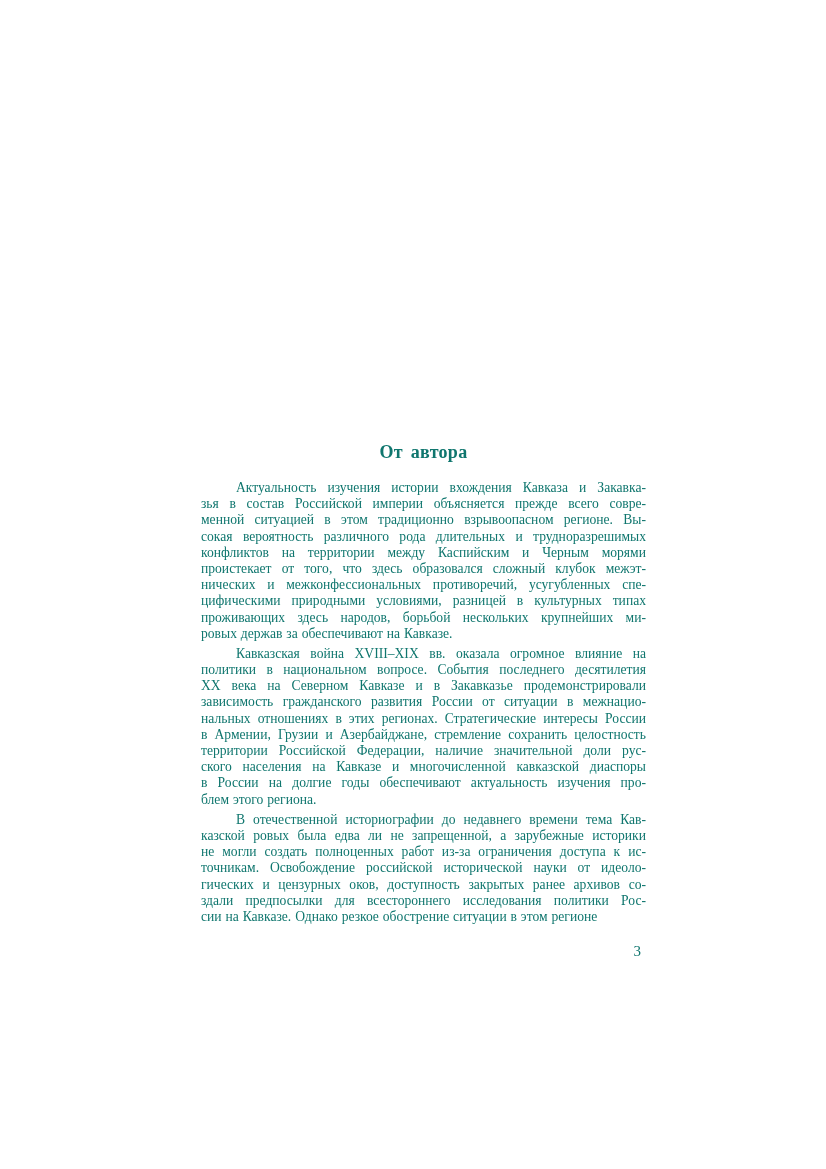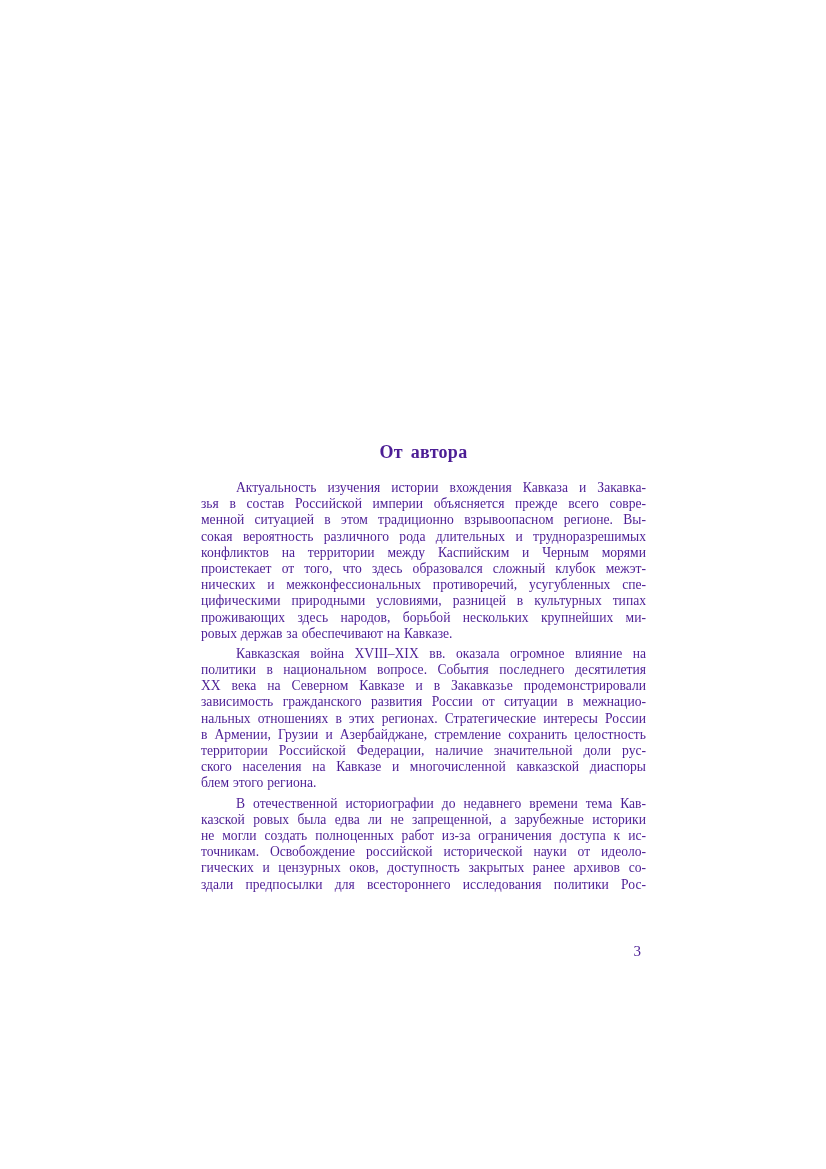--- a/index.html
+++ b/index.html
@@ -3,21 +3,21 @@
 <meta charset="utf-8">
 <style>
   * { margin: 0; padding: 0; box-sizing: border-box; }
   html, body { background: #ffffff; }
   .page {
     position: relative;
     width: 826px;
     height: 1169px;
     background: #ffffff;
     font-family: "Liberation Serif", "DejaVu Serif", serif;
-    color: #4c1d95;
+    color: #0f766e;
     overflow: hidden;
   }
   .text-block {
     position: absolute;
     left: 197px;
     top: 442px;
     width: 453px;
   }
   .page-title {
     text-align: center;
@@ -73,26 +73,28 @@
         </div>
         <div class="paragraph">
           <div class="text-line first">Кавказская война XVIII–XIX вв. оказала огромное влияние на</div>
           <div class="text-line">политики в национальном вопросе. События последнего десятилетия</div>
           <div class="text-line">XX века на Северном Кавказе и в Закавказье продемонстрировали</div>
           <div class="text-line">зависимость гражданского развития России от ситуации в межнацио-</div>
           <div class="text-line">нальных отношениях в этих регионах. Стратегические интересы России</div>
           <div class="text-line">в Армении, Грузии и Азербайджане, стремление сохранить целостность</div>
           <div class="text-line">территории Российской Федерации, наличие значительной доли рус-</div>
           <div class="text-line">ского населения на Кавказе и многочисленной кавказской диаспоры</div>
+          <div class="text-line">в России на долгие годы обеспечивают актуальность изучения про-</div>
           <div class="text-line last">блем этого региона.</div>
         </div>
         <div class="paragraph">
           <div class="text-line first">В отечественной историографии до недавнего времени тема Кав-</div>
           <div class="text-line">казской ровых была едва ли не запрещенной, а зарубежные историки</div>
           <div class="text-line">не могли создать полноценных работ из-за ограничения доступа к ис-</div>
           <div class="text-line">точникам. Освобождение российской исторической науки от идеоло-</div>
           <div class="text-line">гических и цензурных оков, доступность закрытых ранее архивов со-</div>
           <div class="text-line">здали предпосылки для всестороннего исследования политики Рос-</div>
+          <div class="text-line last">сии на Кавказе. Однако резкое обострение ситуации в этом регионе</div>
         </div>
       </div>
   </div>
   <div class="page-number">3</div>
 </div>
 
 </body></html>

